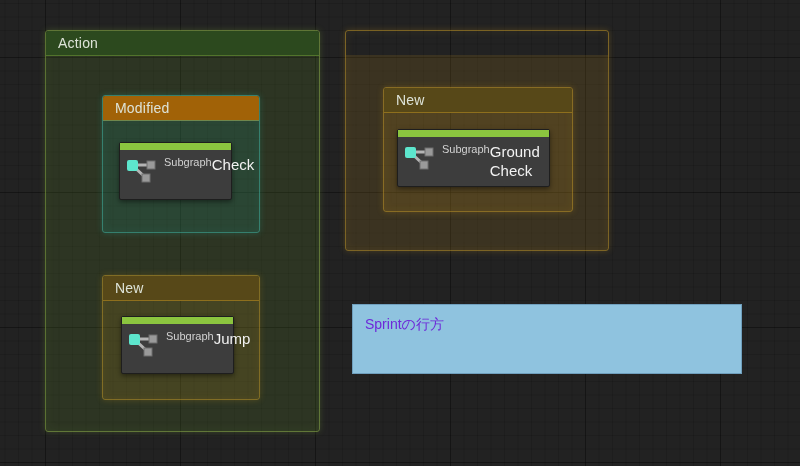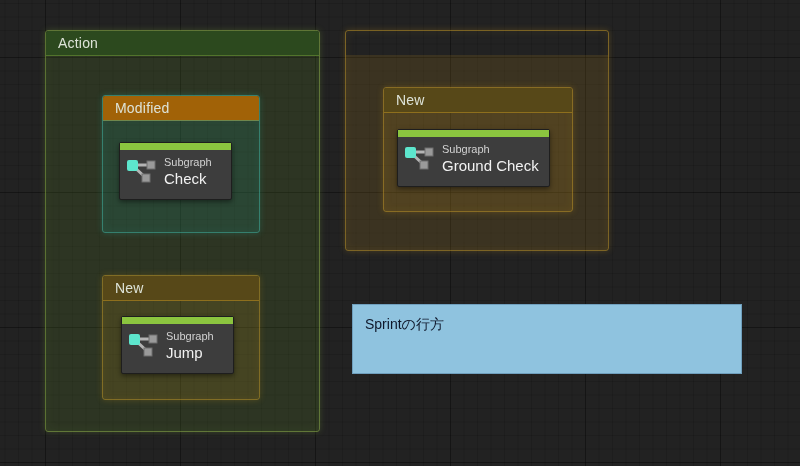--- a/index.html
+++ b/index.html
@@ -42,31 +42,31 @@
   .g-new-action{left:102px;top:275px;width:156px;height:123px;}
   .g-check{left:345px;top:30px;width:262px;height:219px;}
   .g-new-check{left:383px;top:87px;width:188px;height:123px;}
 
   .node{position:absolute;height:58px;background:#3d3d3d;
     border:1px solid #1e1e1e;border-radius:2px;
     box-shadow:0 2px 5px rgba(0,0,0,0.45);box-sizing:border-box;}
   .node .bar{height:7px;background:#8bc53f;}
   .node .ncontent{display:flex;align-items:flex-start;padding:5px 8px 0 7px;gap:7px;}
   .node .nicon{flex:0 0 auto;margin-top:3px;}
-  .node .ntext{display:flex;flex-direction:column;justify-content:center;}
+  .node .ntext{display:flex;flex-direction:row;justify-content:center;}
   .node .ntype{font-size:11px;color:#d2d2d2;line-height:14px;}
   .node .ntitle{font-size:15px;color:#f2f2f2;line-height:19px;}
 
   .n-move{left:119px;top:142px;width:113px;}
   .n-jump{left:121px;top:316px;width:113px;}
   .n-ground{left:397px;top:129px;width:153px;}
 
   .annotation{position:absolute;left:352px;top:304px;width:390px;height:70px;
     background:#8fc3df;border:1px solid #6f9fbd;box-sizing:border-box;
-    color:#0f172a;font-size:14px;line-height:1.6;padding:8px 12px;}
+    color:#6d28d9;font-size:14px;line-height:1.6;padding:8px 12px;}
 </style>
 </head>
 <body>
 
 <div class="group g-action">
   <div class="ghead">
     <span>Action</span>
   </div>
   <div class="gbody"></div>
 </div>

